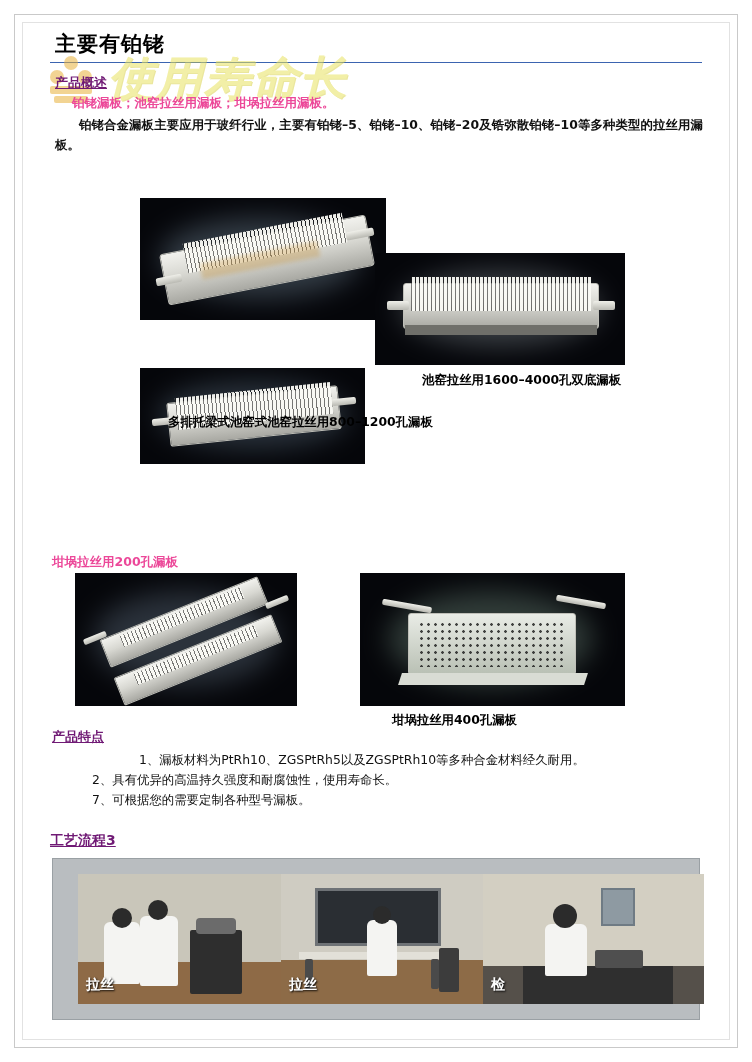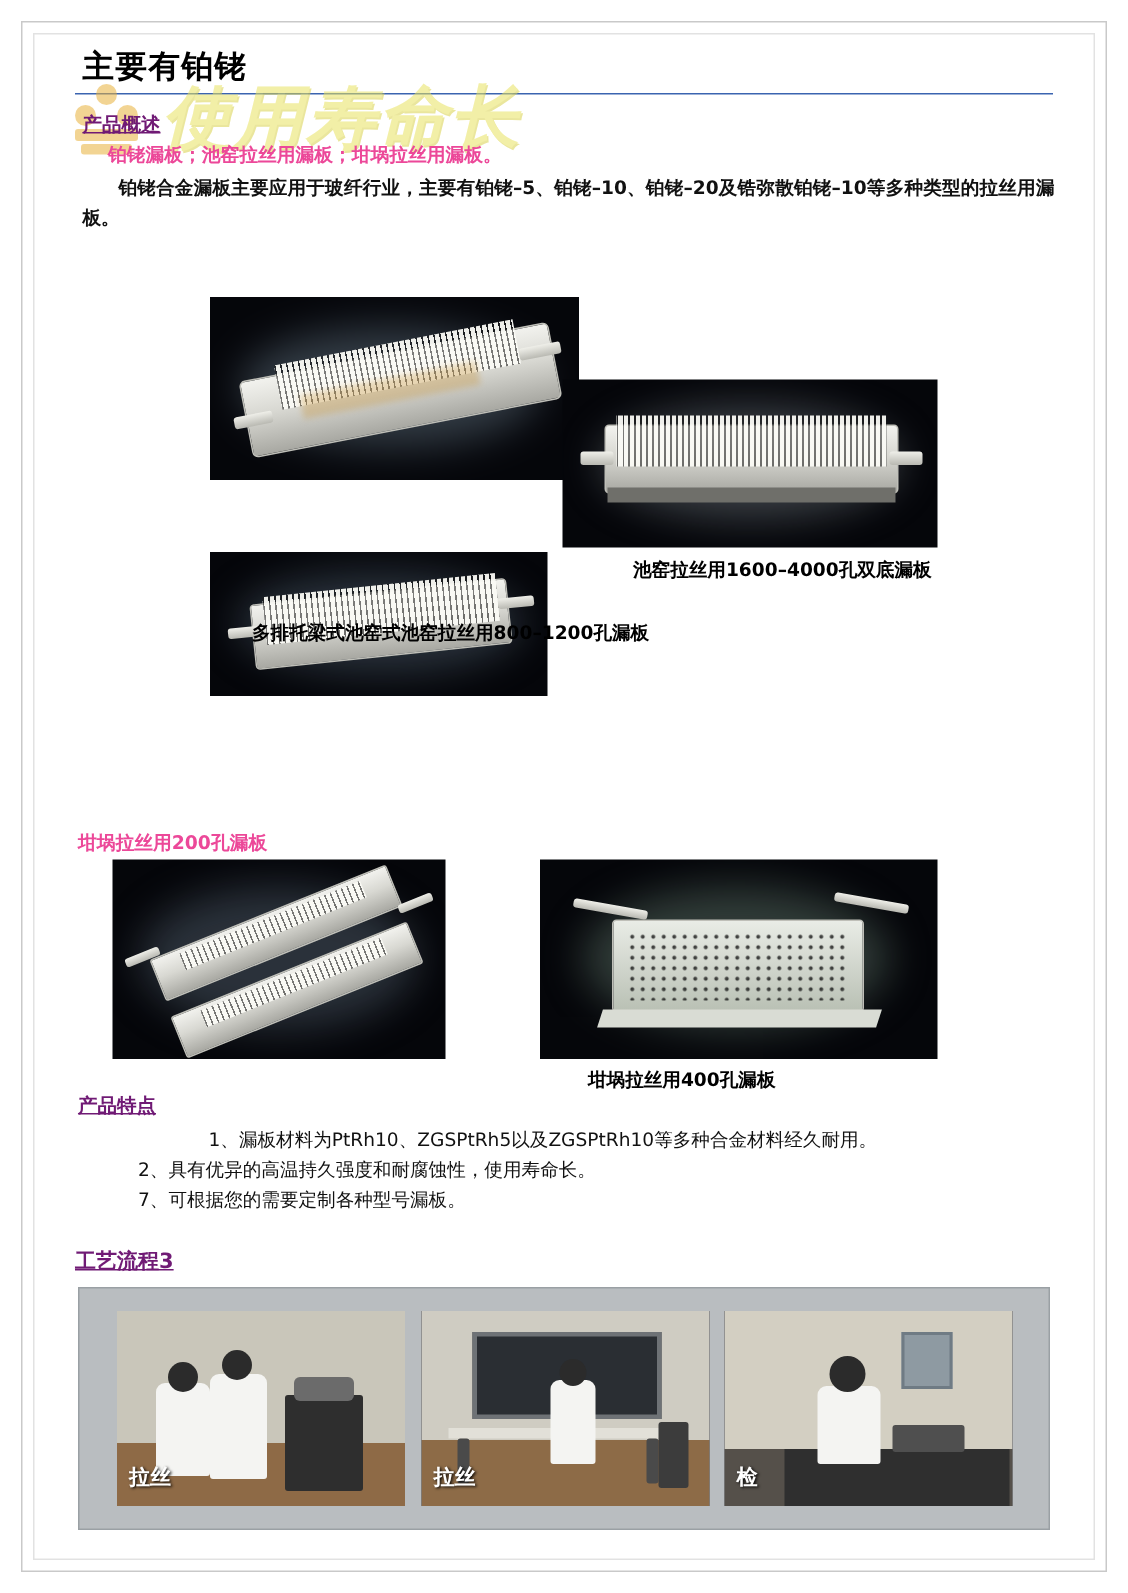--- a/index.html
+++ b/index.html
@@ -187,20 +187,21 @@
   .proc-wrap {
     position: absolute;
     background: #b9bdc0;
     border: 1px solid #9aa0a4;
     box-sizing: border-box;
   }
   .proc {
     position: absolute;
     overflow: hidden;
     background: #404040;
+    padding-left: 29px;
   }
   .floor { position:absolute; left:0; bottom:0; width:100%; background:#8e6a46; }
   .wall  { position:absolute; left:0; top:0; width:100%; background:#d6d3c8; }
   .person-coat { position:absolute; background:#f4f4f2; border-radius:6px 6px 2px 2px; }
   .person-head { position:absolute; background:#2b2b2b; border-radius:50%; }
   .machine { position:absolute; background:#3a3a3a; border-radius:2px; }
   .bench  { position:absolute; background:#cfcdc4; }
   .tag {
     position: absolute;
     color: #fff;

